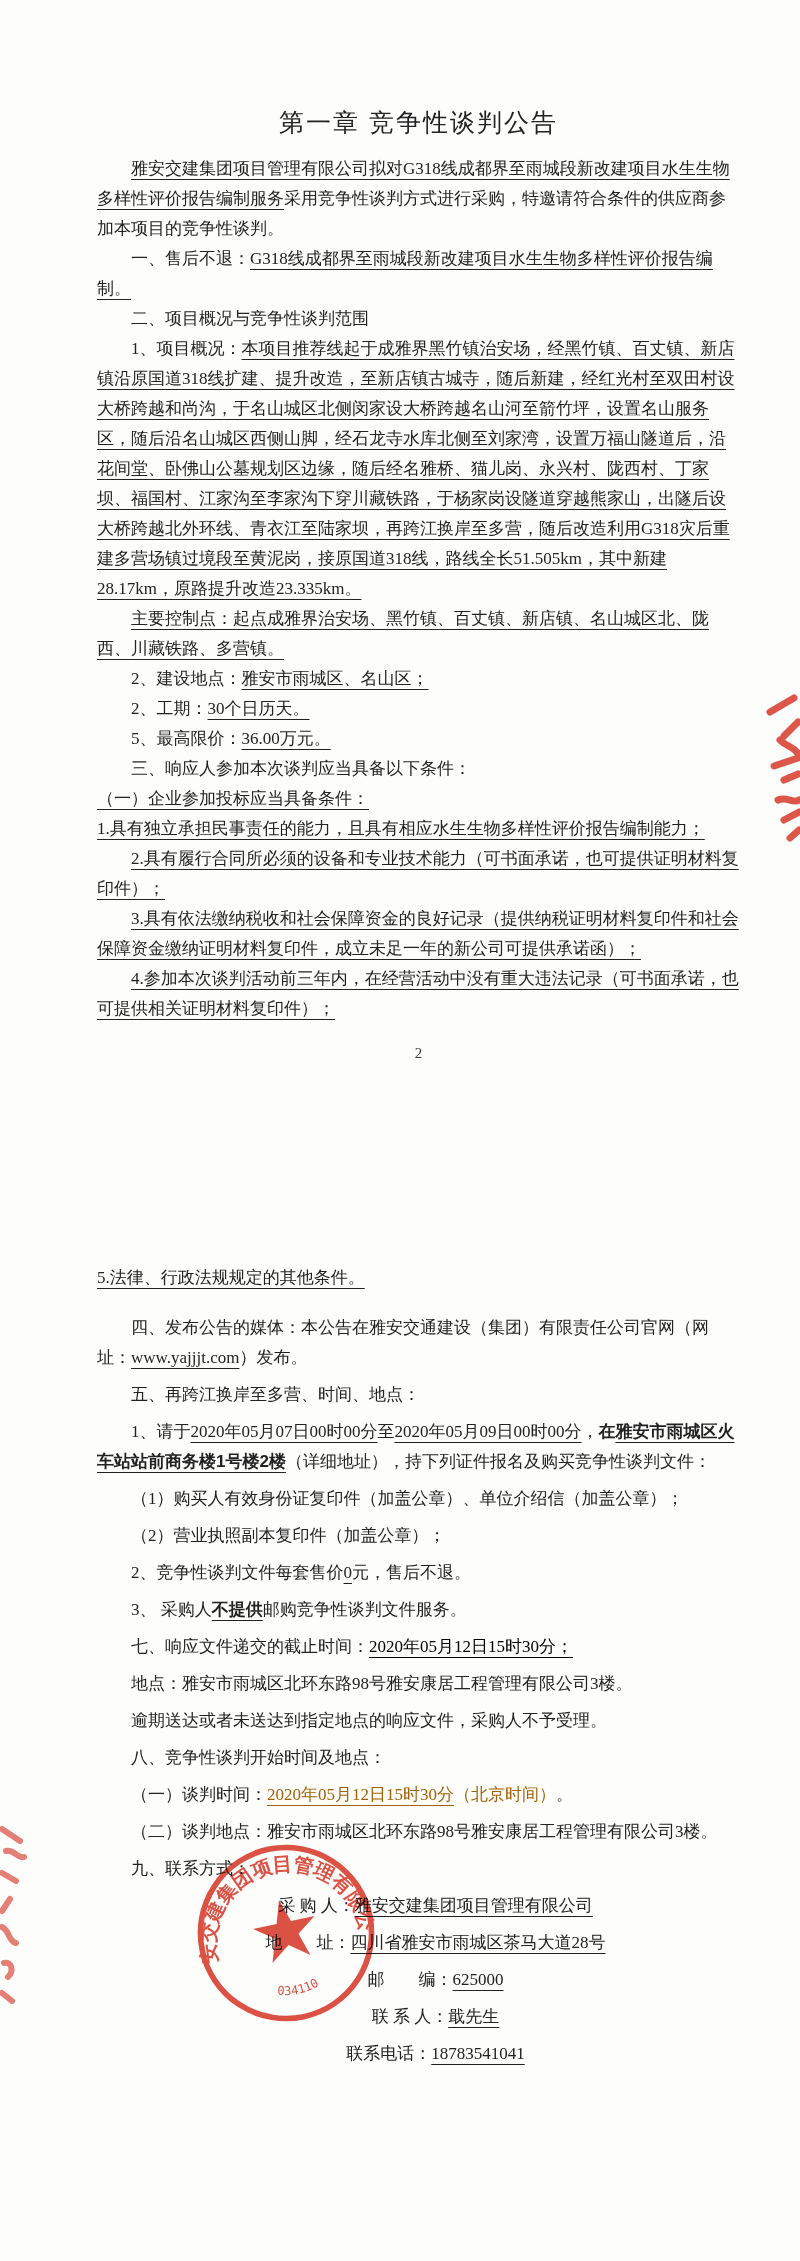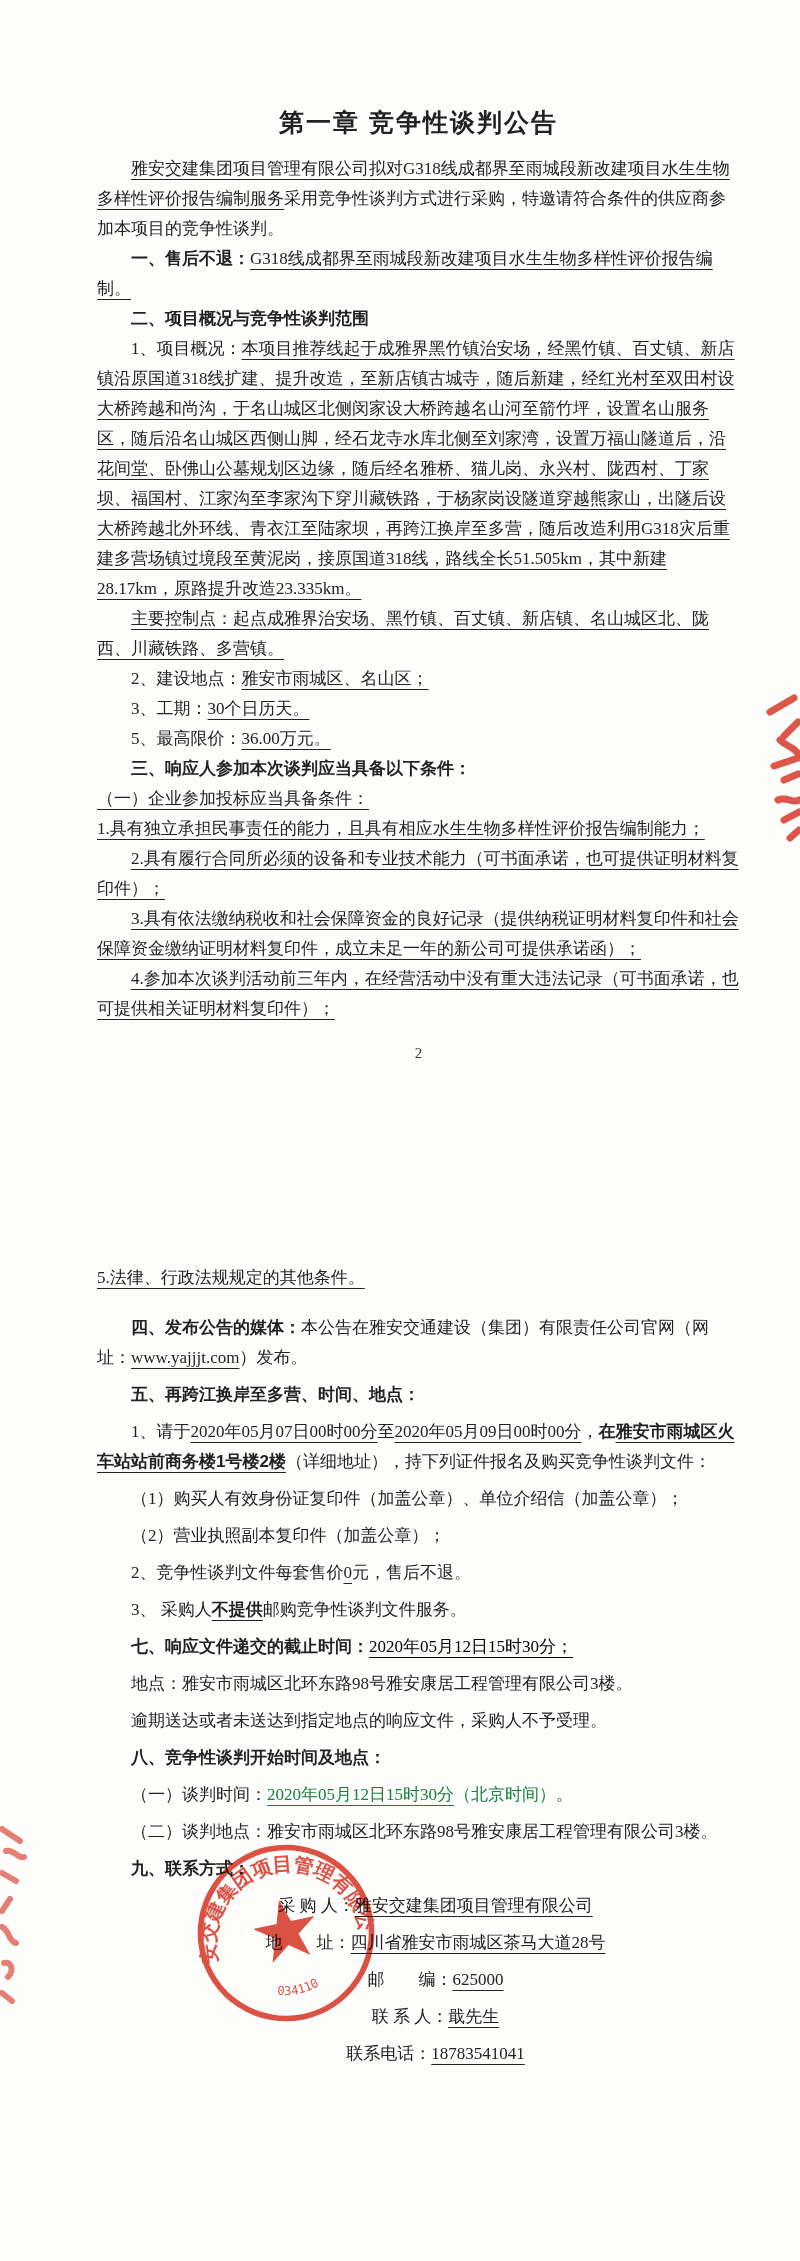--- a/index.html
+++ b/index.html
@@ -9,25 +9,25 @@
     margin:0 auto;
     background:#fdfdfc;
     overflow:hidden;
     font-family:"Liberation Serif","DejaVu Serif",serif;
     color:#222;
     font-size:17px;
   }
   .content{padding:0 60px 0 97px;}
   p{margin:0;line-height:30px;}
   .ind{text-indent:2em;}
-  .hd{font-weight:bold;font-family:"Liberation Sans","DejaVu Sans",sans-serif;}
+  .hd{font-weight:normal;font-family:"Liberation Sans","DejaVu Sans",sans-serif;}
   .b{font-weight:bold;font-family:"Liberation Sans","DejaVu Sans",sans-serif;}
   .u{text-decoration:underline;text-underline-offset:5px;text-decoration-thickness:1px;}
   .red1{color:#000000;}
-  .red2{color:#15803d;font-family:Liberation Serif, serif;}
+  .red2{color:#a16207;font-family:Liberation Serif, serif;}
   .doc-title{
     text-align:center;
     font-size:25px;
     letter-spacing:2px;
     padding-top:104px;
     margin-bottom:14px;
     line-height:36px;
   }
   .page-num{text-align:center;font-size:15px;color:#3a3a3a;margin-top:14px;}
   .page-gap{height:188px;}
@@ -64,21 +64,21 @@
     <p class="ind"><span class="hd">一、售后不退：</span><span class="u">G318线成都界至雨城段新改建项目水生生物多样性评价报告编制。</span></p>
 
     <p class="ind hd">二、项目概况与竞争性谈判范围</p>
 
     <p class="ind"><span>1、项目概况：</span><span class="u">本项目推荐线起于成雅界黑竹镇治安场，经黑竹镇、百丈镇、新店镇沿原国道318线扩建、提升改造，至新店镇古城寺，随后新建，经红光村至双田村设大桥跨越和尚沟，于名山城区北侧闵家设大桥跨越名山河至箭竹坪，设置名山服务区，随后沿名山城区西侧山脚，经石龙寺水库北侧至刘家湾，设置万福山隧道后，沿花间堂、卧佛山公墓规划区边缘，随后经名雅桥、猫儿岗、永兴村、陇西村、丁家坝、福国村、江家沟至李家沟下穿川藏铁路，于杨家岗设隧道穿越熊家山，出隧后设大桥跨越北外环线、青衣江至陆家坝，再跨江换岸至多营，随后改造利用G318灾后重建多营场镇过境段至黄泥岗，接原国道318线，路线全长51.505km，其中新建28.17km，原路提升改造23.335km。</span></p>
 
     <p class="ind"><span class="u">主要控制点：起点成雅界治安场、黑竹镇、百丈镇、新店镇、名山城区北、陇西、川藏铁路、多营镇。</span></p>
 
     <p class="ind"><span>2、建设地点：</span><span class="u">雅安市雨城区、名山区；</span></p>
 
-    <p class="ind"><span>3、工期：</span><span class="u">30个日历天。</span></p>
+    <p class="ind"><span>2、工期：</span><span class="u">30个日历天。</span></p>
 
 
     <p class="ind"><span>5、最高限价：</span><span class="u">36.00万元。</span></p>
 
     <p class="ind hd">三、响应人参加本次谈判应当具备以下条件：</p>
 
     <p><span class="u">（一）企业参加投标应当具备条件：</span></p>
 
     <p><span class="u">1.具有独立承担民事责任的能力，且具有相应水生生物多样性评价报告编制能力；</span></p>
     <p class="ind"><span class="u">2.具有履行合同所必须的设备和专业技术能力（可书面承诺，也可提供证明材料复印件）；</span></p>

